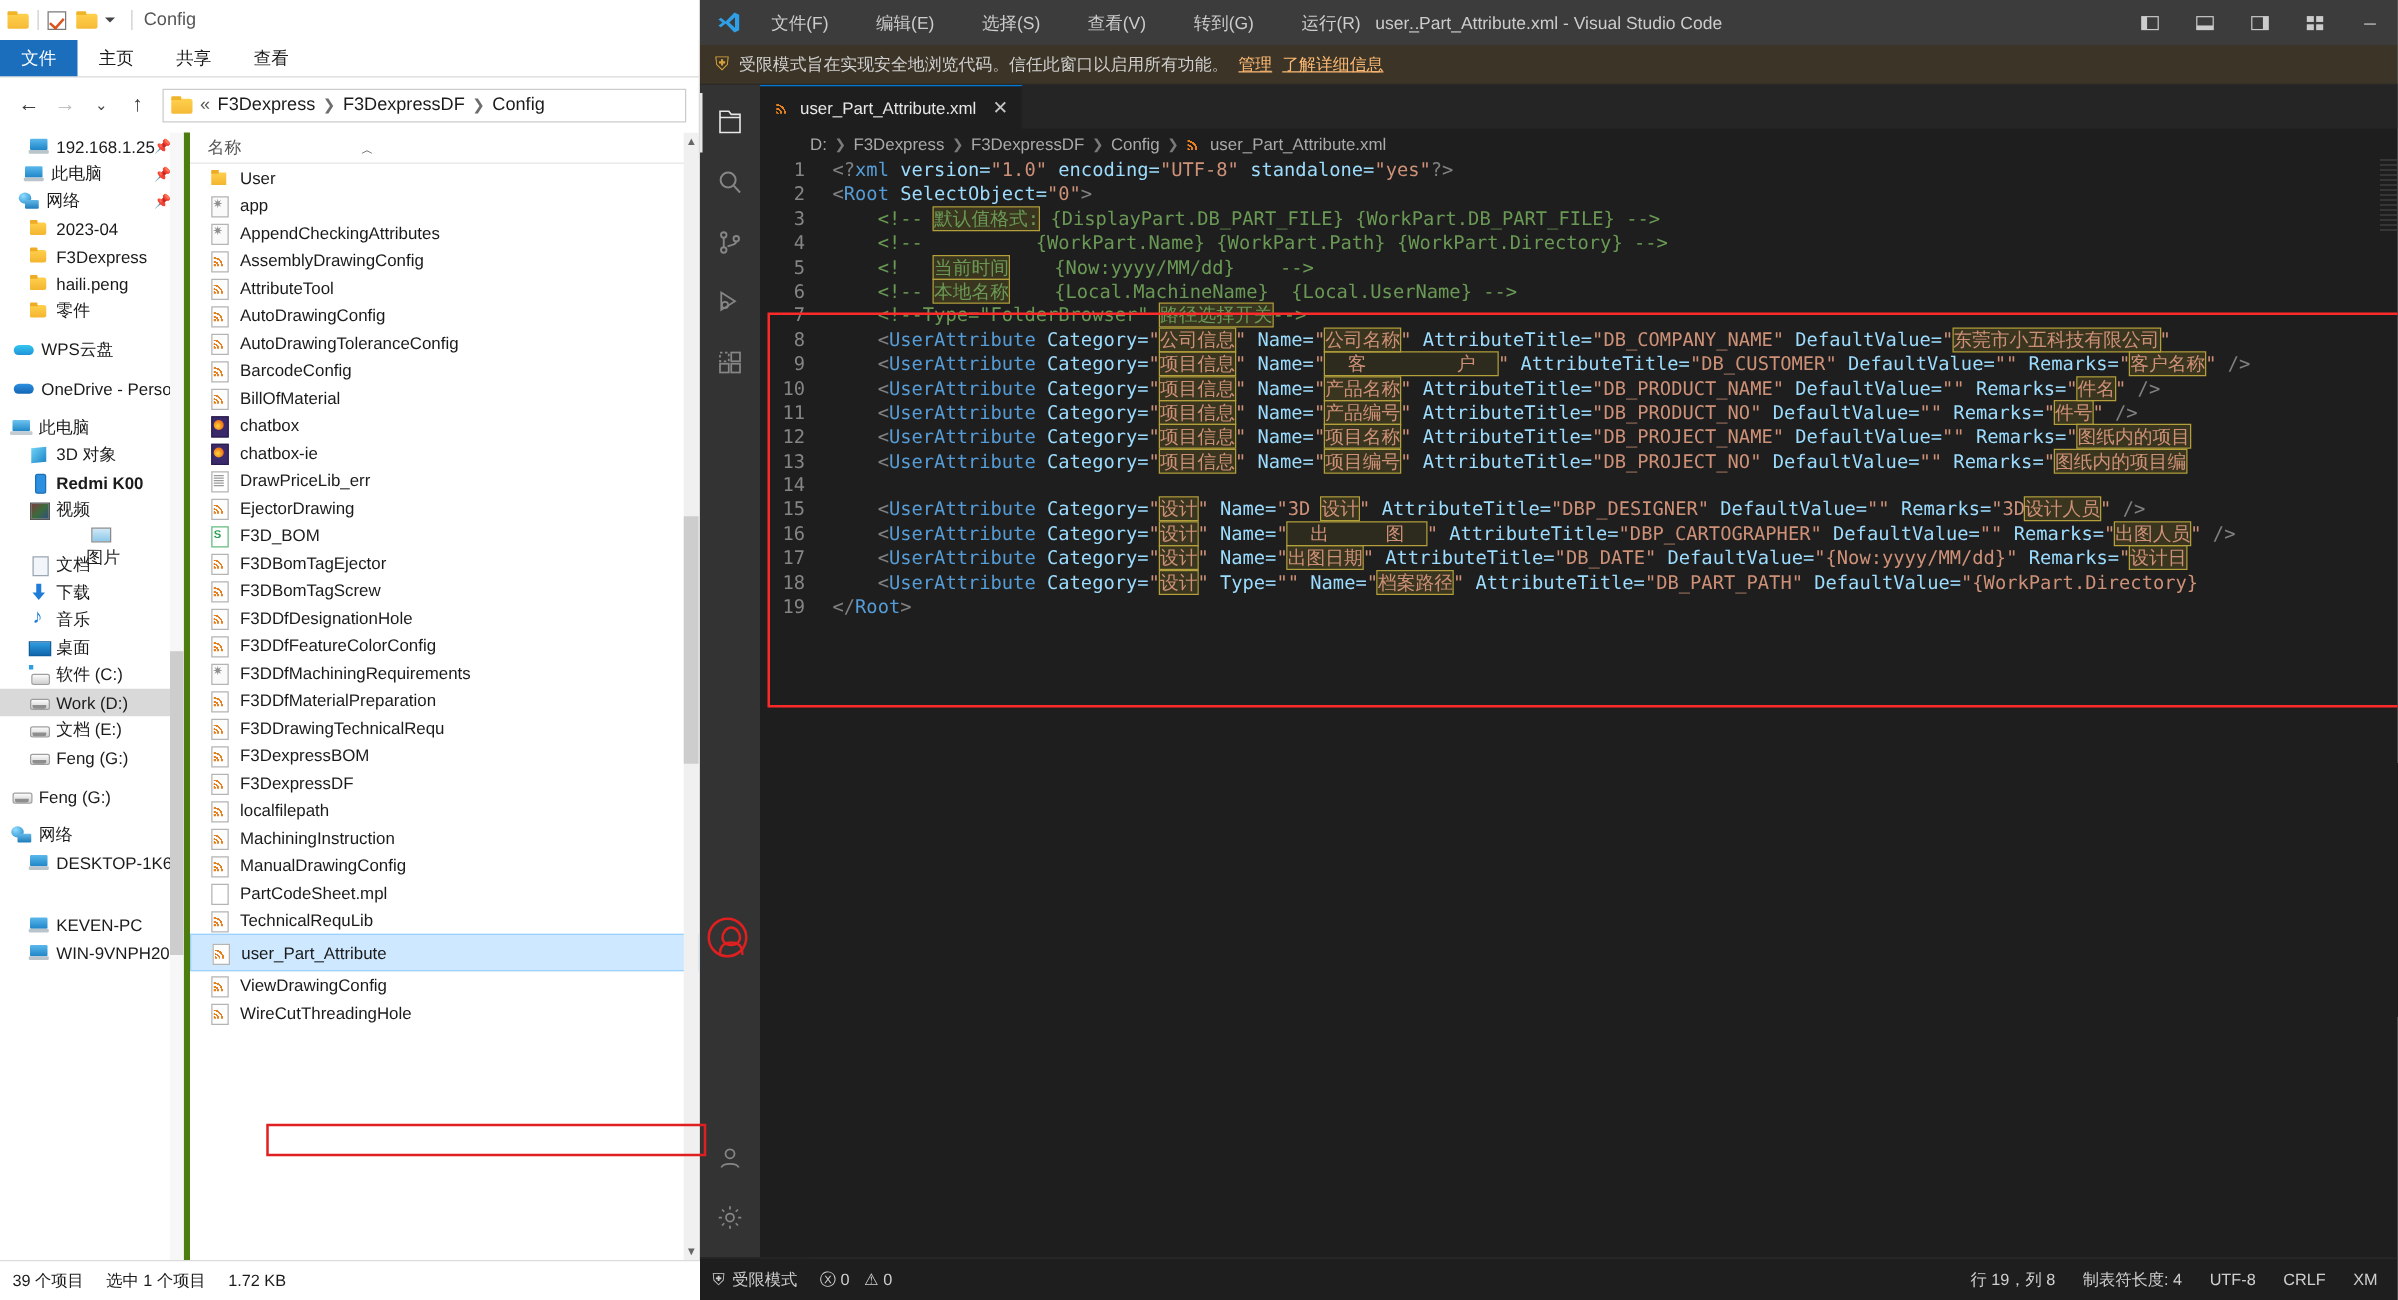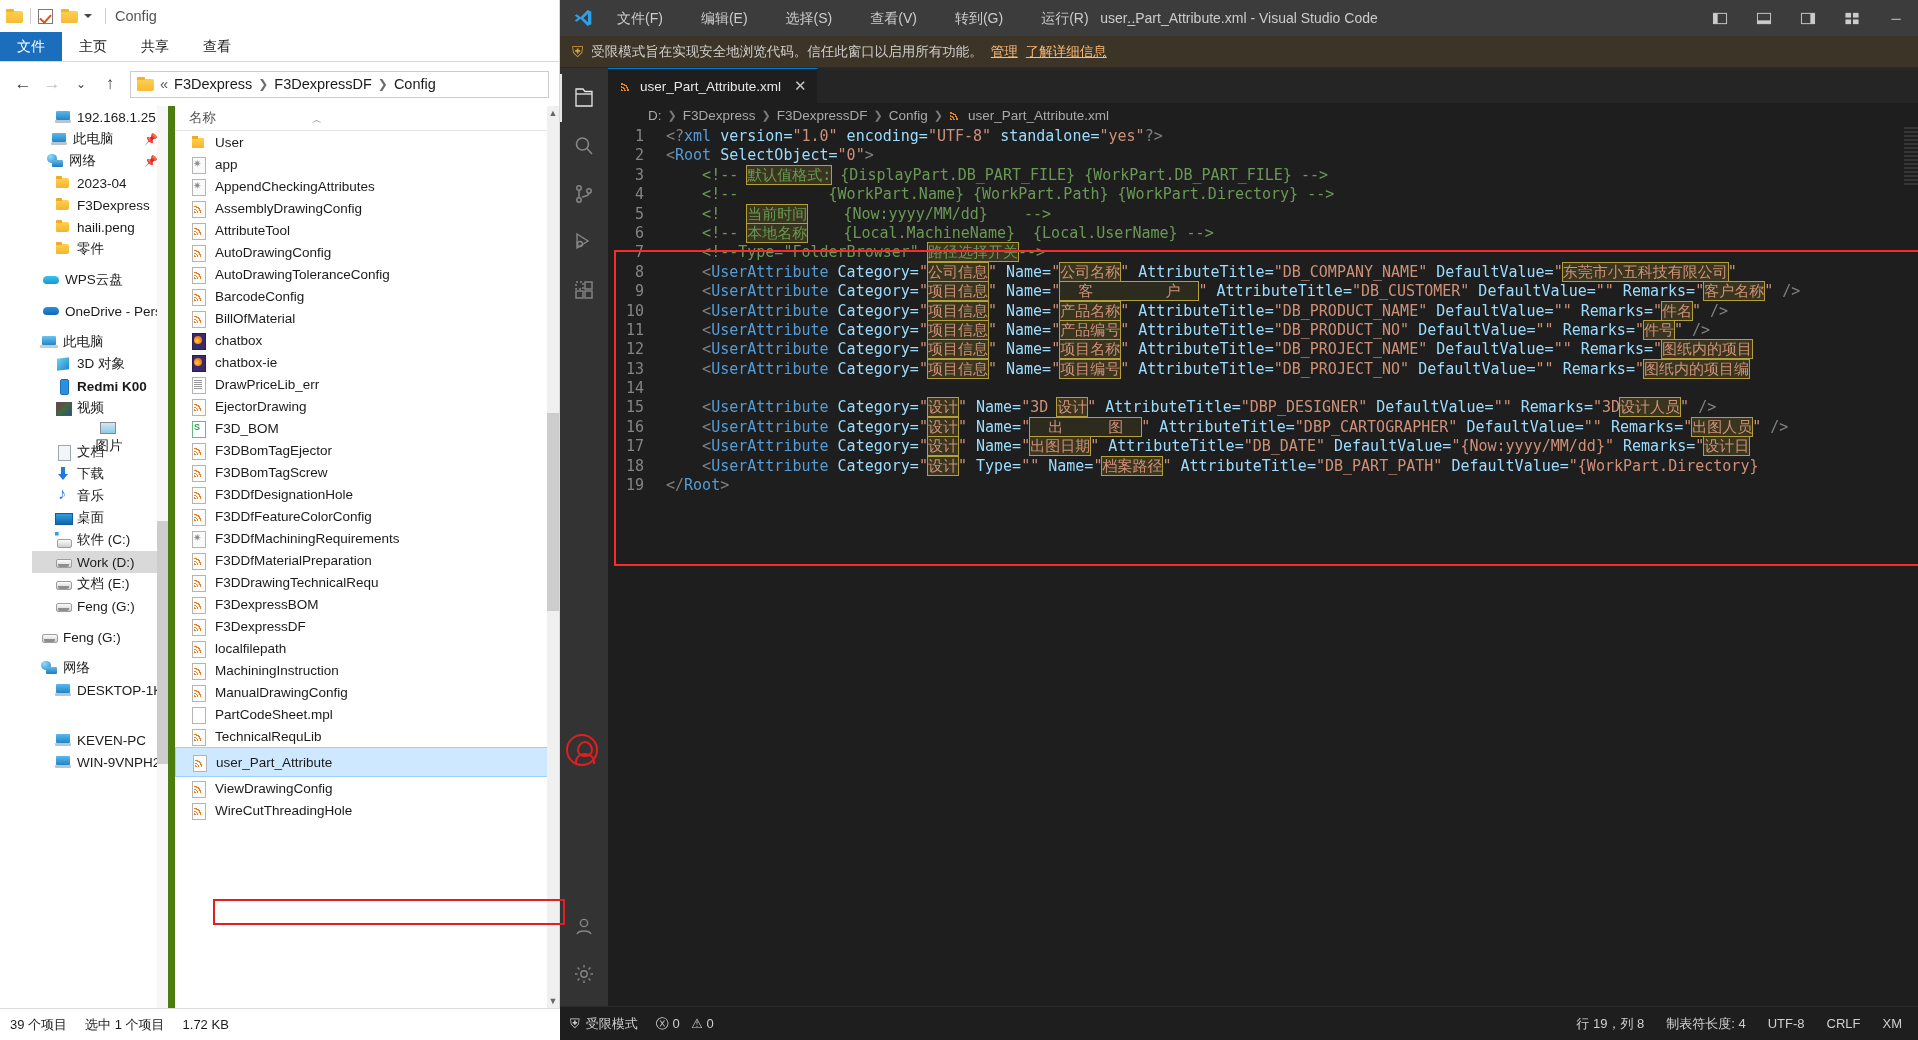--- a/index.html
+++ b/index.html
@@ -31,21 +31,21 @@
   .exp-addrbar { height:44px; display:flex; align-items:center; padding:0 10px; gap:3px; }
   .navbtn { width:26px;height:26px;display:flex;align-items:center;justify-content:center;
     color:#3f3f3f;font-size:17px; }
   .navbtn.dim { color:#c0c0c0; }
   .addrbox { flex:1; height:27px; border:1px solid #cccccc; background:#fff; display:flex;
     align-items:center; padding:0 6px; gap:6px; margin-left:4px; font-size:14.5px; color:#1b1b1b;}
   .crumb-sep { color:#6d6d6d; font-size:12px; }
 
   .exp-body { position:absolute; top:106px; bottom:32px; left:0; right:0; display:flex; }
 
-  .nav-pane { width:175px; height:100%; overflow:hidden; position:relative; border-right:7px solid #4d7c0f;padding-left:32px;}
+  .nav-pane { width:152px; height:100%; overflow:hidden; position:relative; border-right:5px solid #4d7c0f;}
   .nav-item { height:22px; display:flex; align-items:center; font-size:13.5px; color:#1b1b1b;
     white-space:nowrap; padding-right:4px;}
   .nav-item.sel { background:#d9d9d9; }
   .nav-spacer { height:9px; }
   .ni-ico { width:18px; height:16px; margin-right:5px; flex:0 0 18px; position:relative; }
   .pin { margin-left:auto; color:#9b9b9b; font-size:11px; padding-right:6px;}
 
   
   .ic-monitor:before{content:"";position:absolute;left:2px;top:2px;width:14px;height:9px;
     background:linear-gradient(#5bb8ec,#1f86c8);border-radius:1px;}

